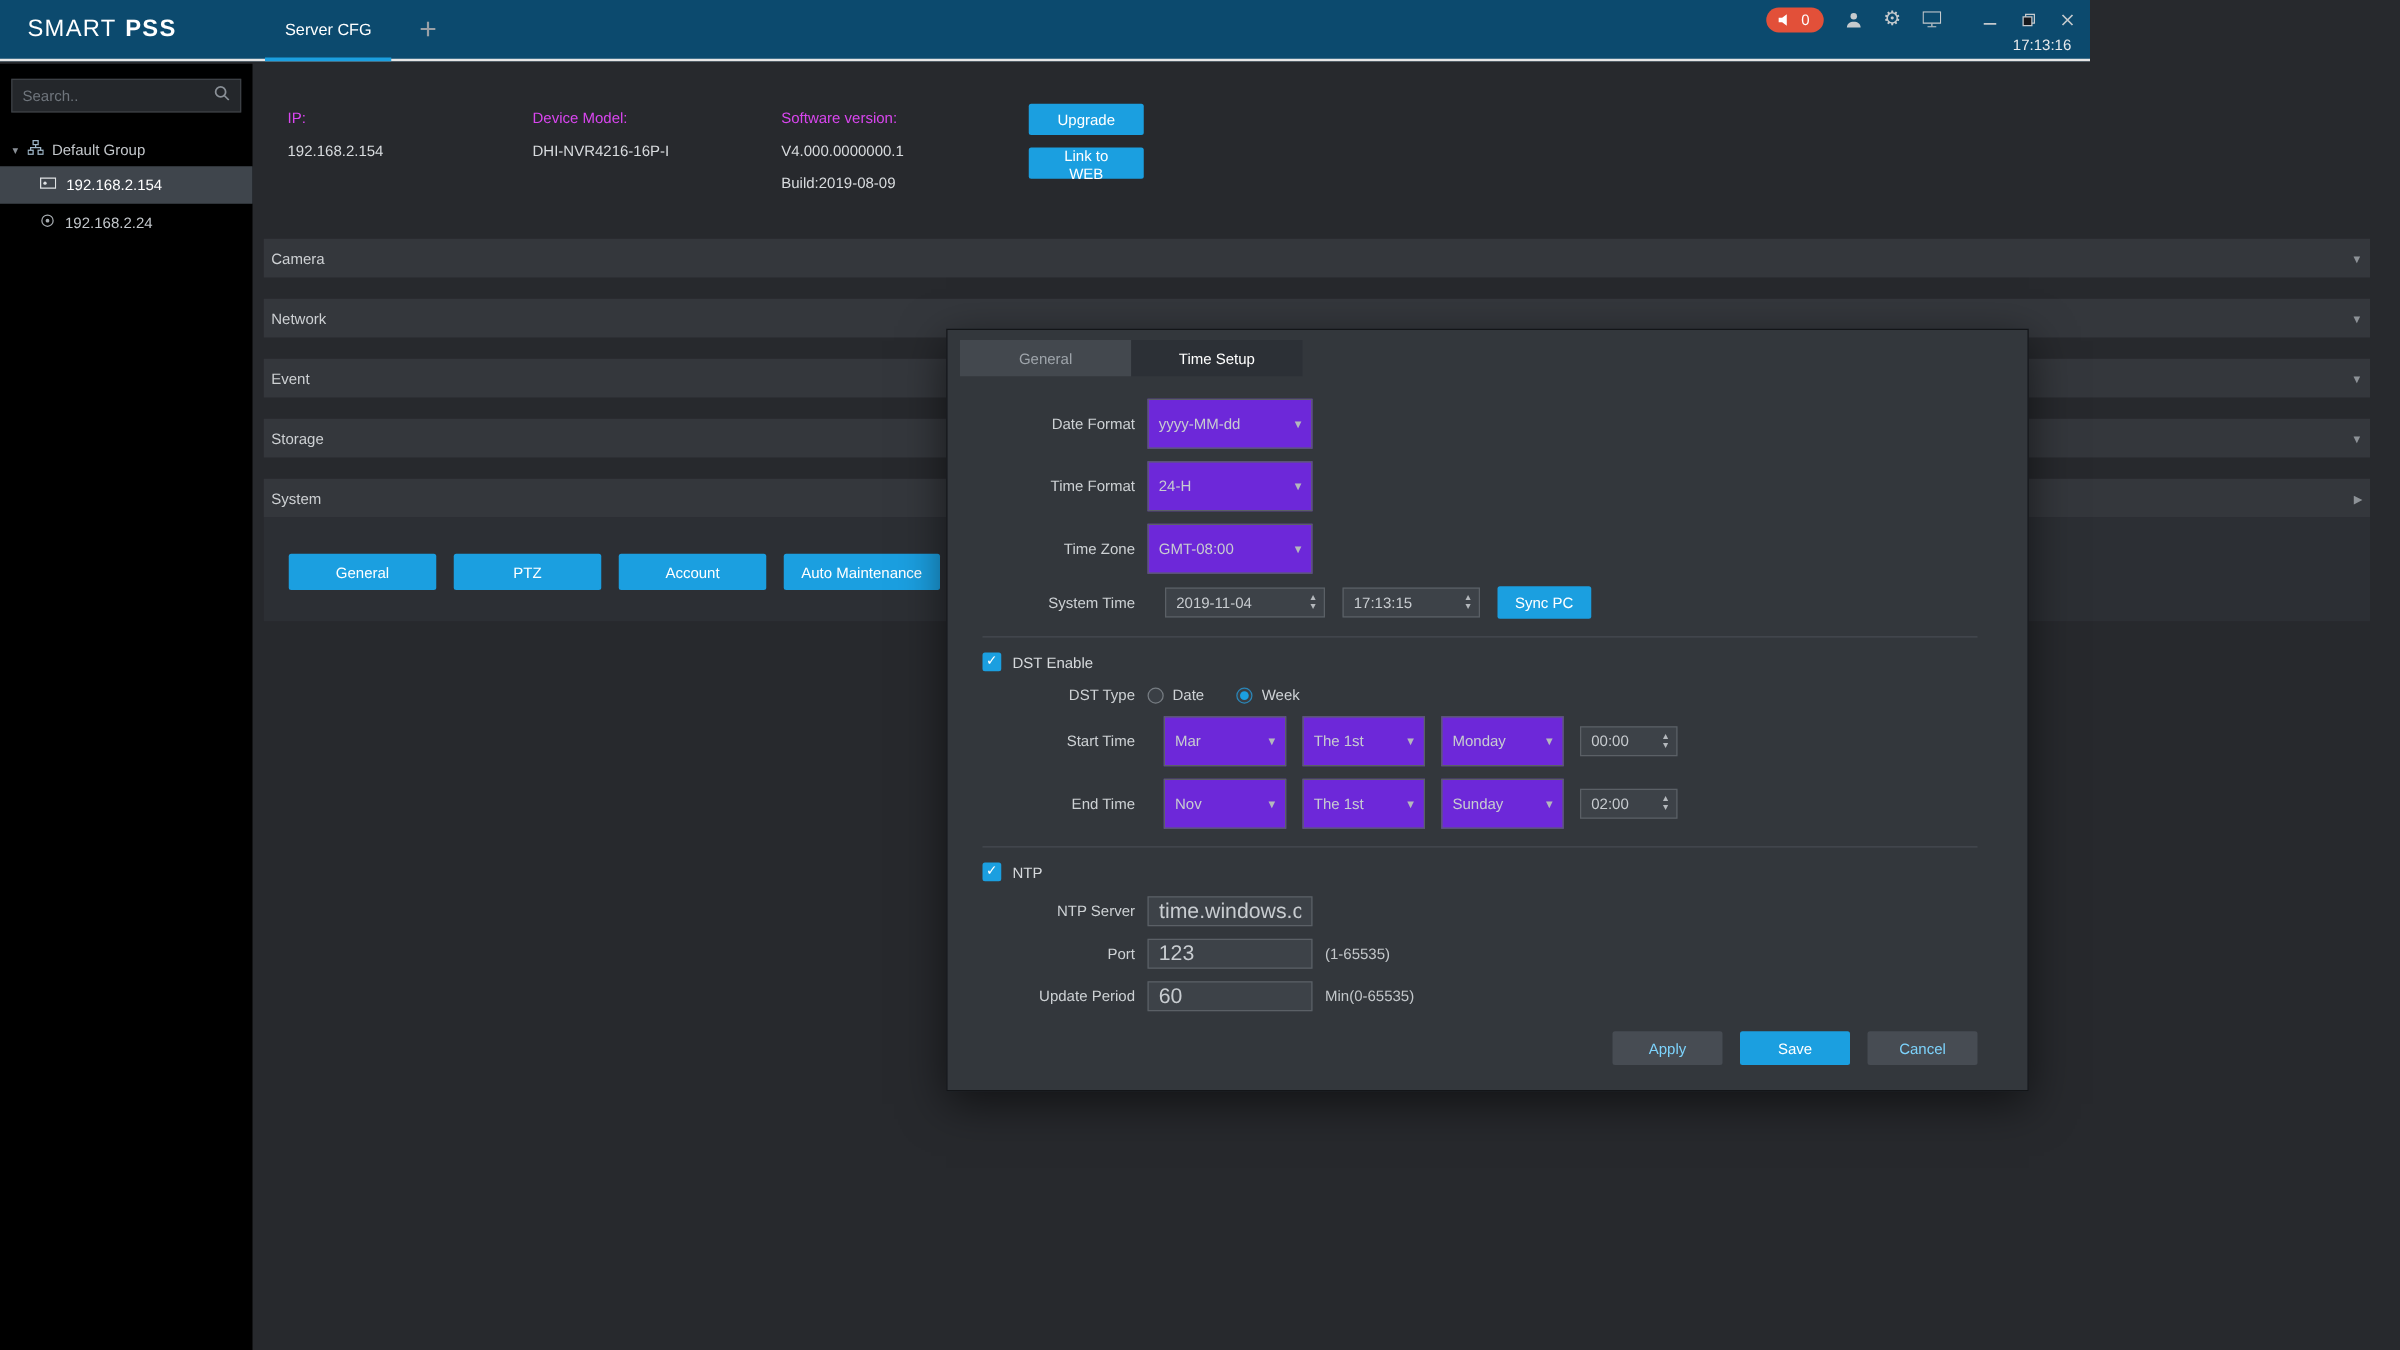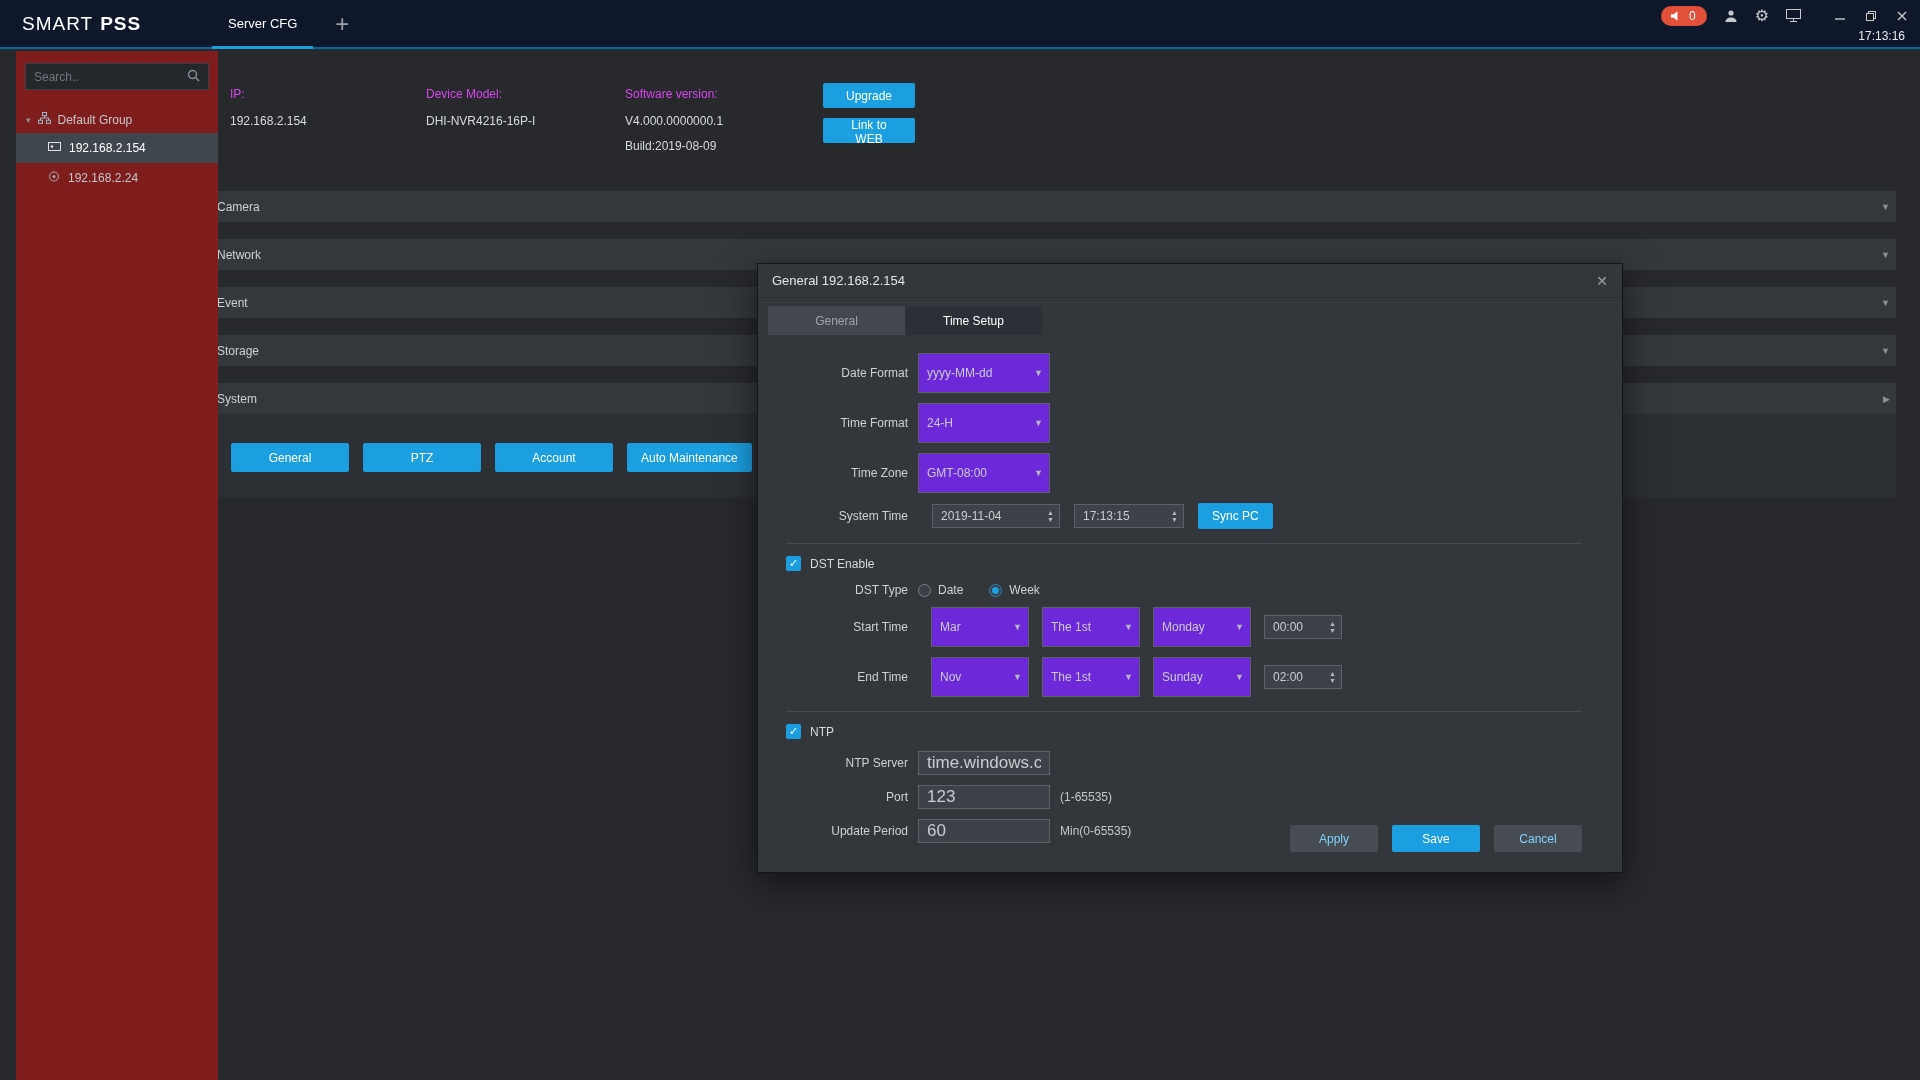--- a/index.html
+++ b/index.html
@@ -5,22 +5,22 @@
   * { margin:0; padding:0; box-sizing:border-box; }
   html,body { width:1920px; height:1080px; }
   body {
     font-family:"Liberation Sans", sans-serif;
     background:#27292d; color:#d2d5d8;
     position:relative; overflow:hidden;
   }
   :root { --accent:#1b9fe0; --badge:#e25039; }
 
   
-  .header { position:absolute; top:0; left:0; width:1920px; height:49px;
-    background:#0f172a; border-bottom:2px solid #0369a1;
+  .header { position:absolute; top:0; left:0; width:1672px; height:49px;
+    background:#0c4a6e; border-bottom:2px solid #e5e5e5;
     display:flex; align-items:stretch; z-index:30; }
   .brand { width:202px; display:flex; align-items:center; padding-left:22px;
     color:#fff; font-size:19px; letter-spacing:1px; }
   .brand b { font-weight:bold; margin-left:7px; }
   .tab { display:flex; align-items:center; padding:0 26px; color:#fff;
     font-size:13px; position:relative; cursor:pointer; }
   .tab.active::after { content:''; position:absolute; left:10px; right:10px;
     bottom:-2px; height:3px; background:var(--accent); }
   .add-tab { display:flex; align-items:center; color:#9aa0a6; font-size:24px;
     padding:0 12px; cursor:pointer; }
@@ -29,22 +29,22 @@
   .hdr-row { display:flex; align-items:center; gap:17px; height:21px; }
   .alarm-pill { display:flex; align-items:center; gap:6px; background:var(--badge);
     border-radius:11px; height:20px; padding:0 11px 0 9px; color:#fff;
     font-size:12px; cursor:pointer; }
   .hicon { color:#c6cacd; display:flex; align-items:center; cursor:pointer; }
   .gear-glyph { font-size:16px; line-height:16px; }
   .winctl { display:flex; gap:19px; margin-left:16px; align-items:center; }
   .clock { color:#e8eaec; font-size:12px; margin-top:3px; padding-right:3px; }
 
   
-  .sidebar { position:absolute; top:51px; left:16px; width:202px; height:1029px;
-    background:#7f1d1d; z-index:5; }
+  .sidebar { position:absolute; top:51px; left:0; width:202px; height:1029px;
+    background:#000000; z-index:5; }
   .search-box { margin:12px 9px 0 9px; height:27px; background:#24272b;
     border:1px solid #3c4045; display:flex; align-items:center; padding:0 8px; }
   .search-box input { flex:1; background:transparent; border:none; outline:none;
     color:#c8ccd0; font-size:12px; font-family:inherit; min-width:0; }
   .search-box input::placeholder { color:#6f757c; }
   .tree { margin-top:16px; font-size:12px; color:#c3c7cb; }
   .tree-group { display:flex; align-items:center; gap:7px; padding:6px 10px; cursor:pointer; }
   .caret { color:#8a9097; font-size:9px; }
   .tree-item { display:flex; align-items:center; gap:8px; padding:8px 8px 8px 32px; cursor:pointer; }
   .tree-item.selected { background:#3f454c; color:#fff; }
@@ -262,24 +262,20 @@
   </div>
   <div class="system-panel">
     <button class="btn-blue">General</button>
     <button class="btn-blue">PTZ</button>
     <button class="btn-blue">Account</button>
     <button class="btn-blue">Auto Maintenance</button>
   </div>
 </div>
 
 <div class="dialog">
-  <div class="dlg-title">
-    <span>General 192.168.2.154</span>
-    <span class="dlg-close">✕</span>
-  </div>
   <div class="dlg-tabs">
     <div class="dtab inactive">General</div>
     <div class="dtab active">Time Setup</div>
   </div>
 
   <div class="dlg-body">
 
     <div class="frow">
       <span class="flbl">Date Format</span>
       <div class="sel">

